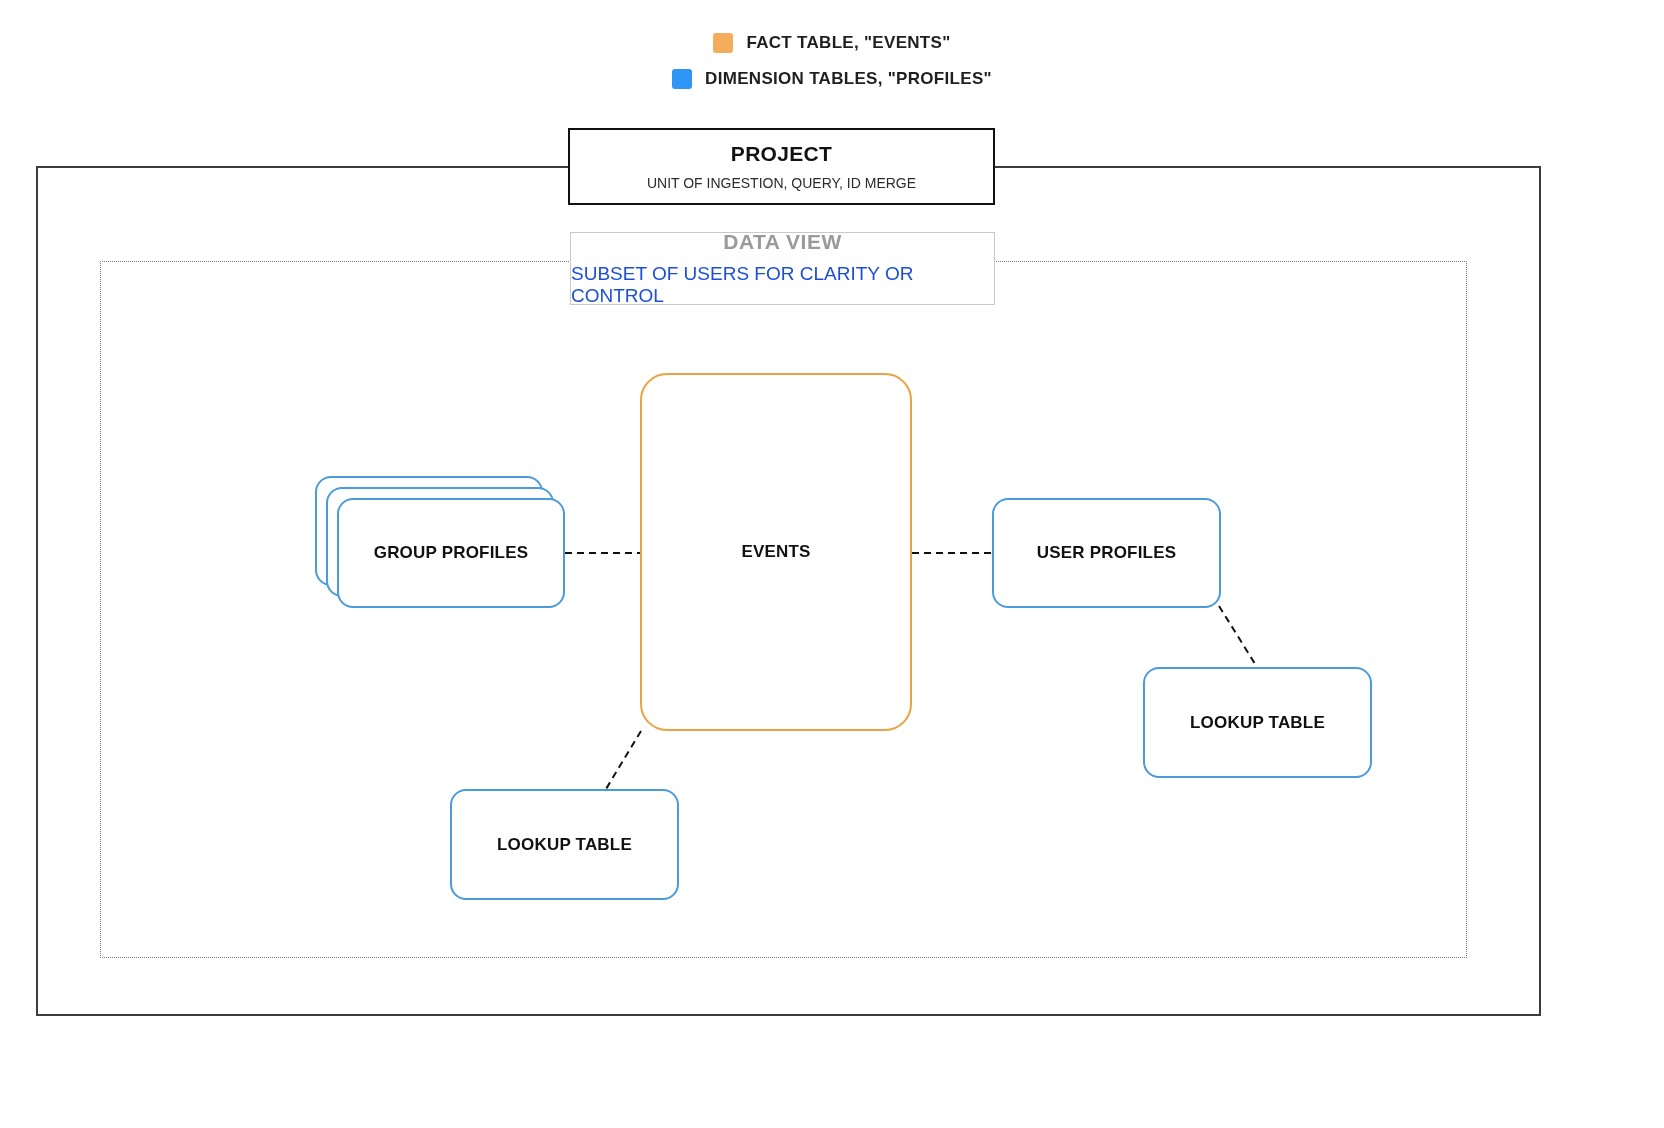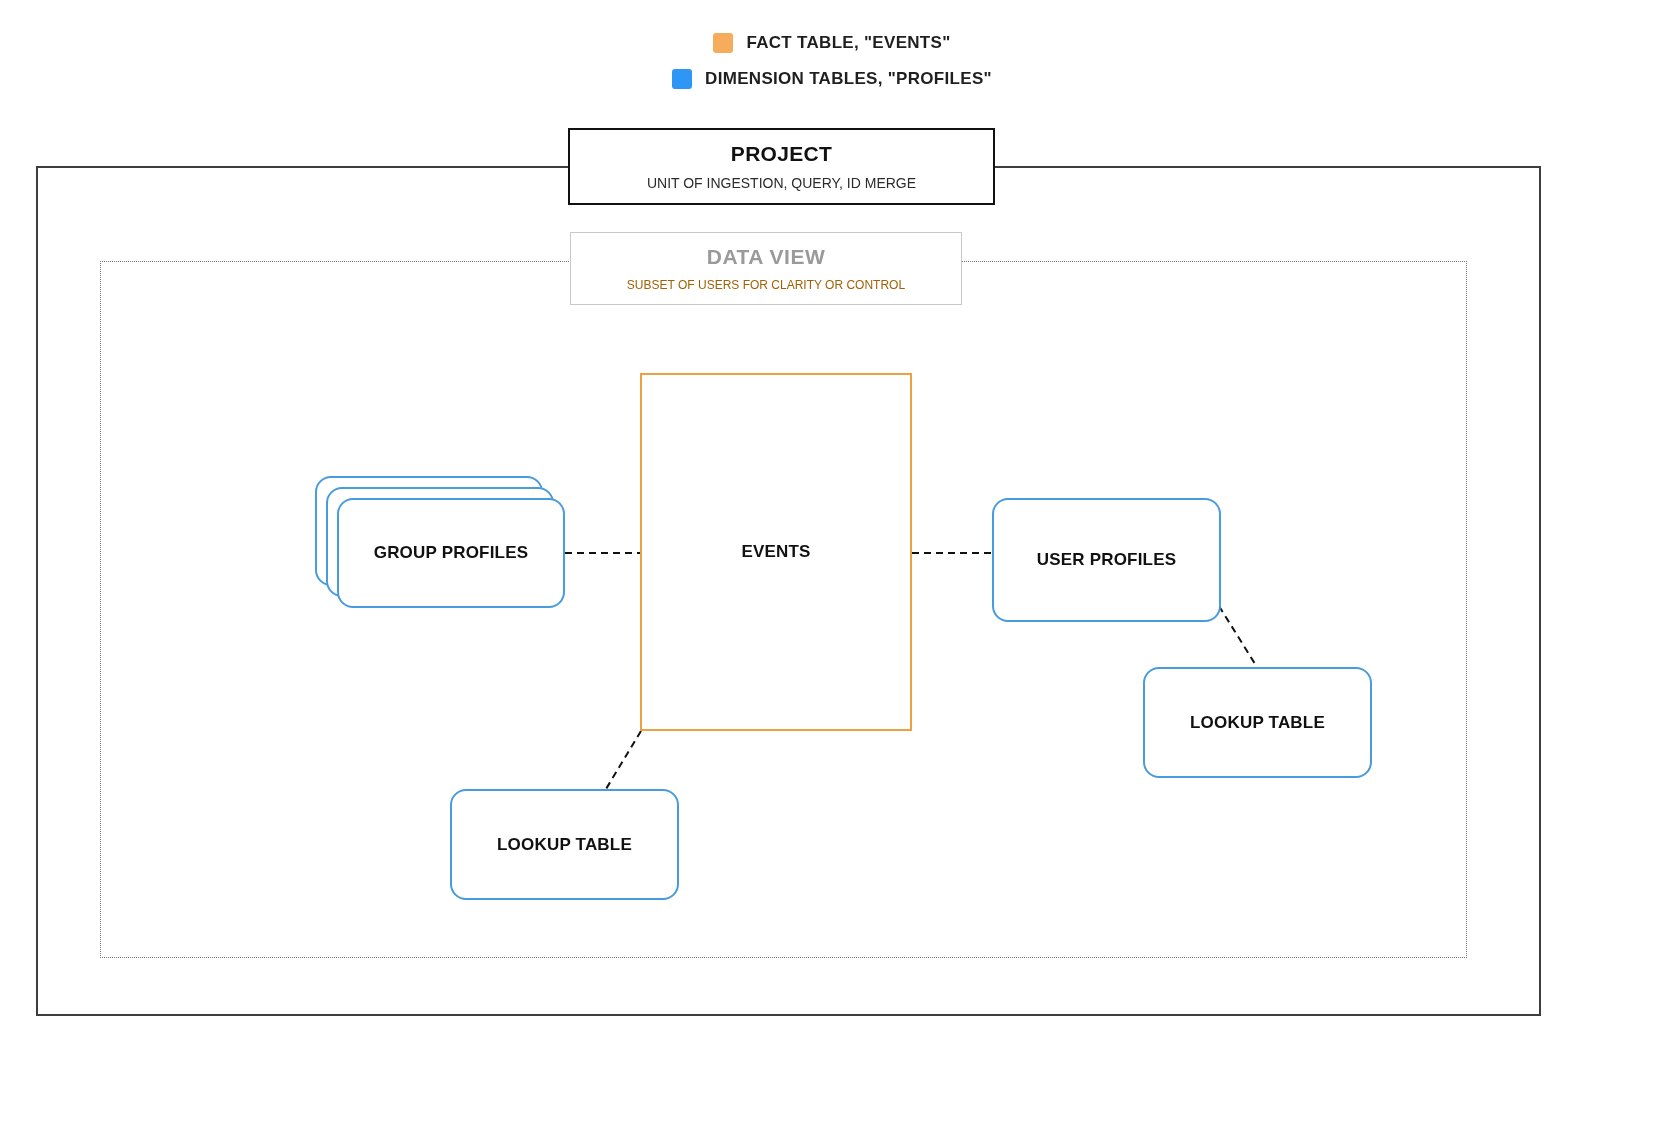--- a/index.html
+++ b/index.html
@@ -32,45 +32,46 @@
 
   
   .title-box {
     position:absolute; background:#fff; z-index:7;
     display:flex; flex-direction:column; align-items:center; justify-content:center; gap:9px;
   }
   .project-box { left:568px; top:128px; width:427px; height:77px; border:2px solid #111; }
   .project-title { font-size:21px; font-weight:bold; color:#111; letter-spacing:.3px; }
   .project-subtitle { font-size:14px; color:#2b2b2b; }
 
-  .data-view-box { left:570px; top:232px; width:392px; height:73px; border:1px solid #c9c9c9; }
+  .data-view-box { left:570px; top:232px; width:425px; height:73px; border:1px solid #c9c9c9; }
   .data-view-title { font-size:21px; font-weight:bold; color:#9a9a9a; letter-spacing:.5px; }
-  .data-view-subtitle { font-size:12px; color:#a16207; }
+  .data-view-subtitle { font-size:19px; color:#1d4ed8; }
 
   
   .connectors {
     position:absolute; left:0; top:0; width:1664px; height:1128px;
     z-index:4; pointer-events:none;
   }
   .dash { stroke:#111; stroke-width:2; stroke-dasharray:7 5; }
 
   
   .node {
     position:absolute; background:#fff; z-index:6;
     display:flex; align-items:center; justify-content:center;
     font-weight:bold; font-size:17px; color:#111; letter-spacing:.2px;
     text-align:center;
+    border-radius:27px;
   }
   .events-node { left:640px; top:373px; width:272px; height:358px; border:2px solid #EAA13F; }
 
   .profile-card { border:2px solid #4A9BDC; border-radius:16px; }
   .group-stack-3  { left:315px; top:476px; width:228px; height:110px; z-index:5; }
   .group-stack-2  { left:326px; top:487px; width:228px; height:110px; z-index:5; }
   .group-profiles { left:337px; top:498px; width:228px; height:110px; }
-  .user-profiles  { left:992px; top:498px; width:229px; height:124px; }
+  .user-profiles  { left:992px; top:498px; width:229px; height:110px; }
   .lookup-right   { left:1143px; top:667px; width:229px; height:111px; }
   .lookup-bottom  { left:450px;  top:789px; width:229px; height:111px; }
 </style>
 </head>
 <body>
 
 <div class="canvas">
 
   <div class="legend">
     <div class="legend-item">

